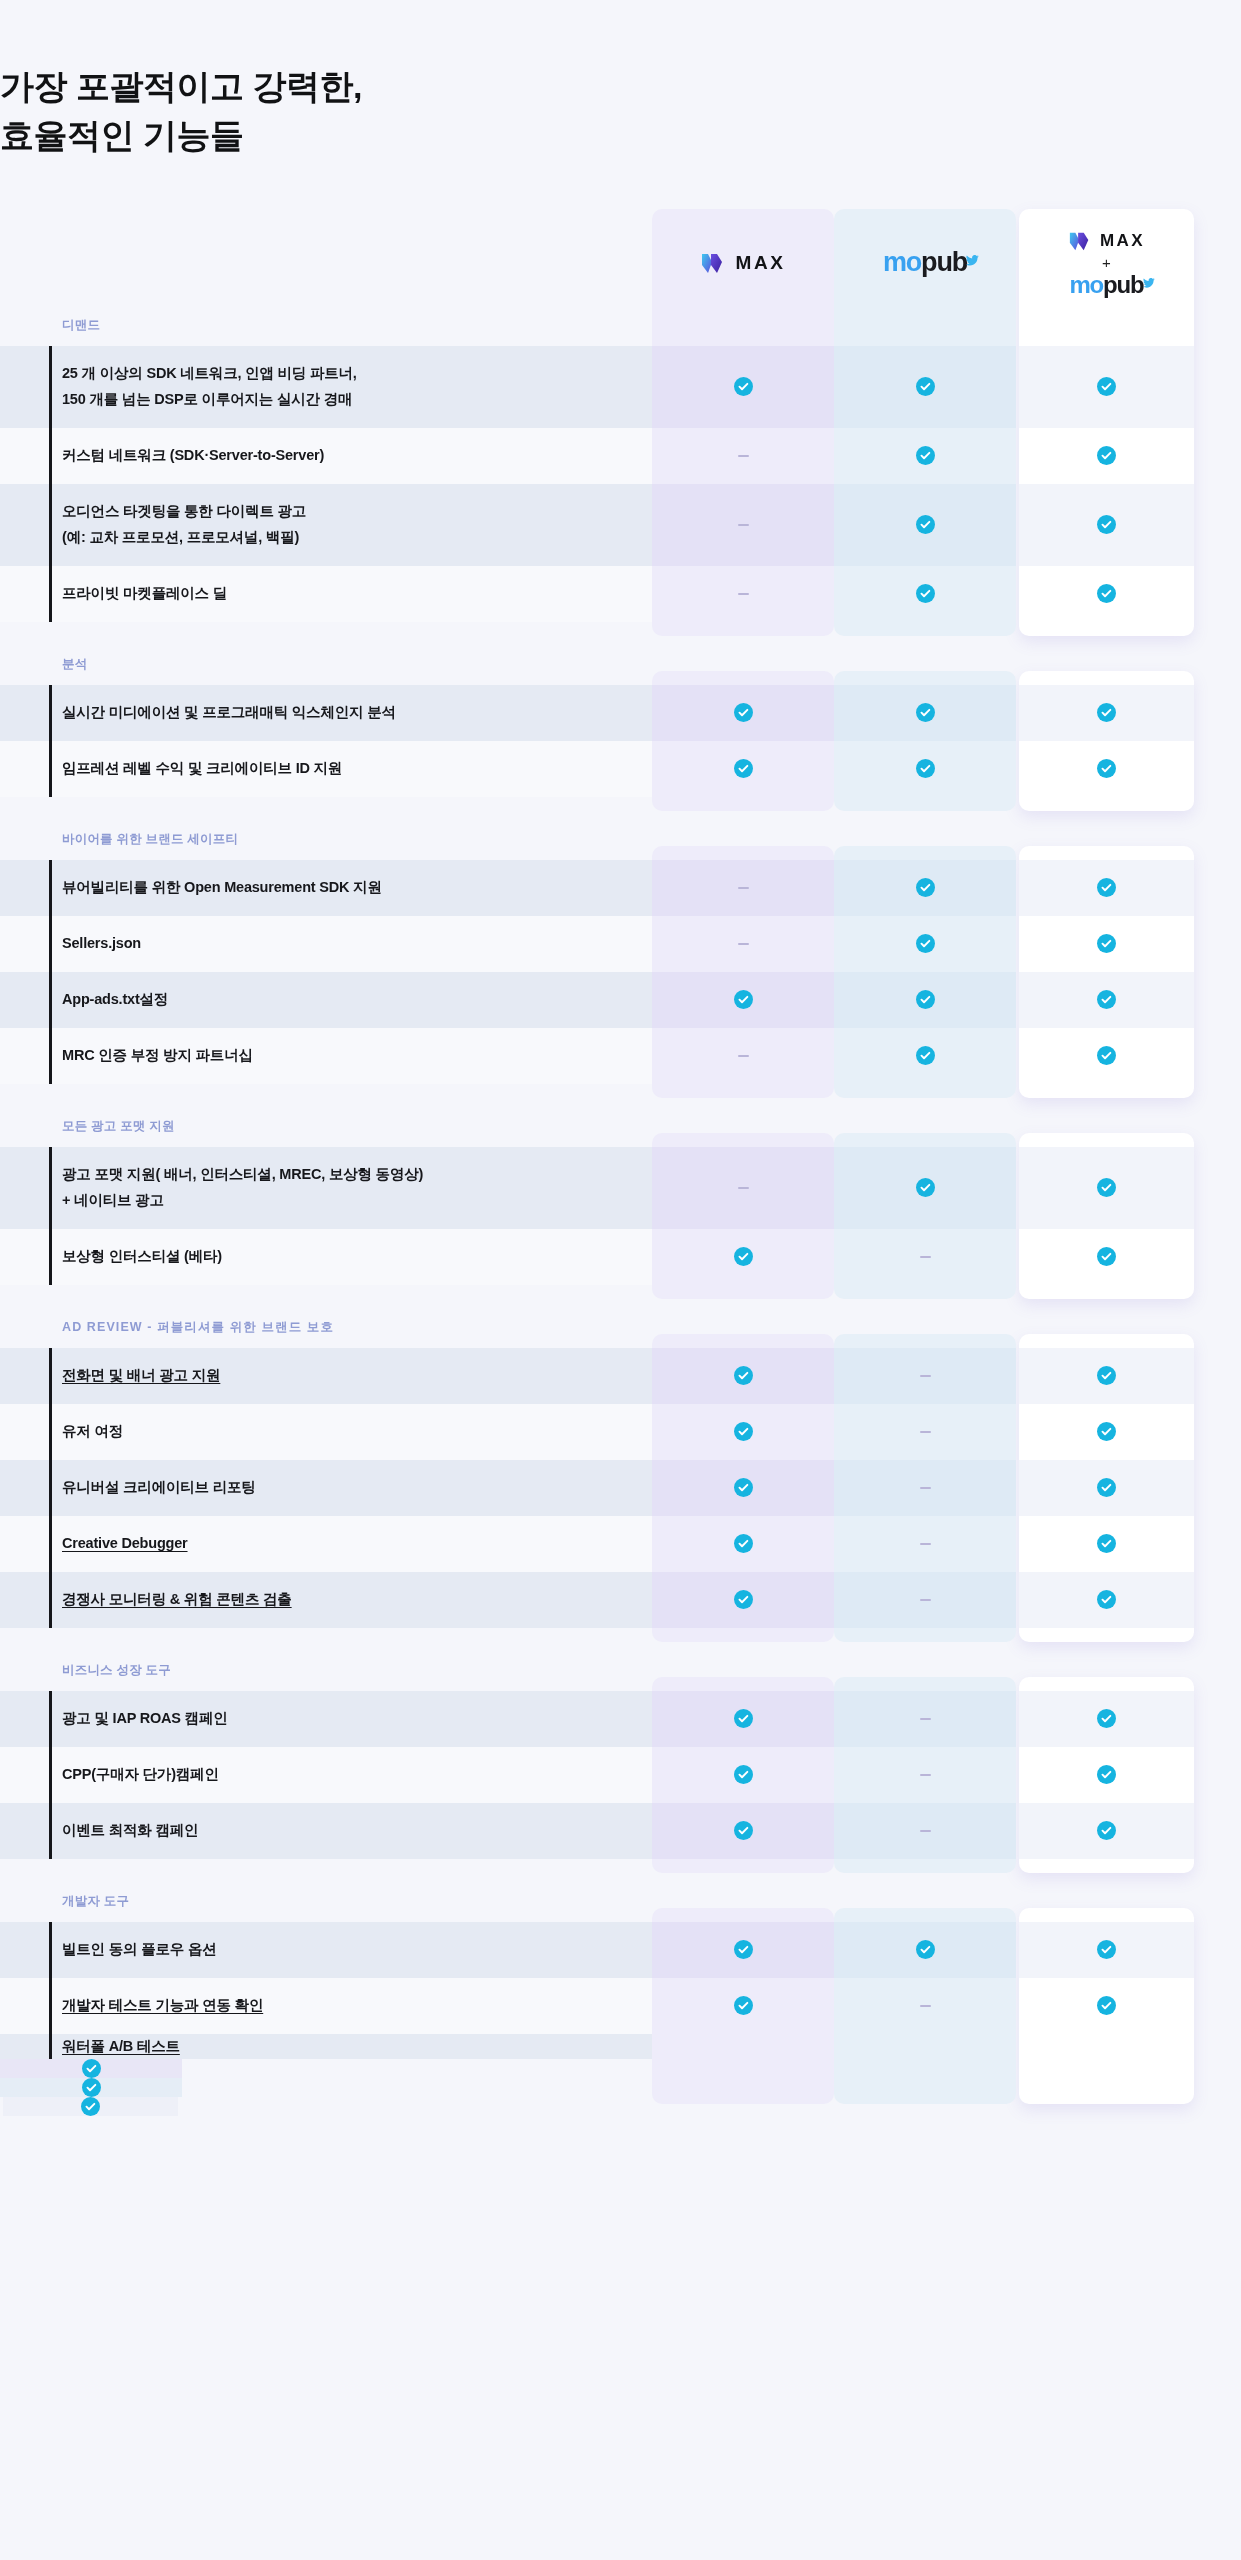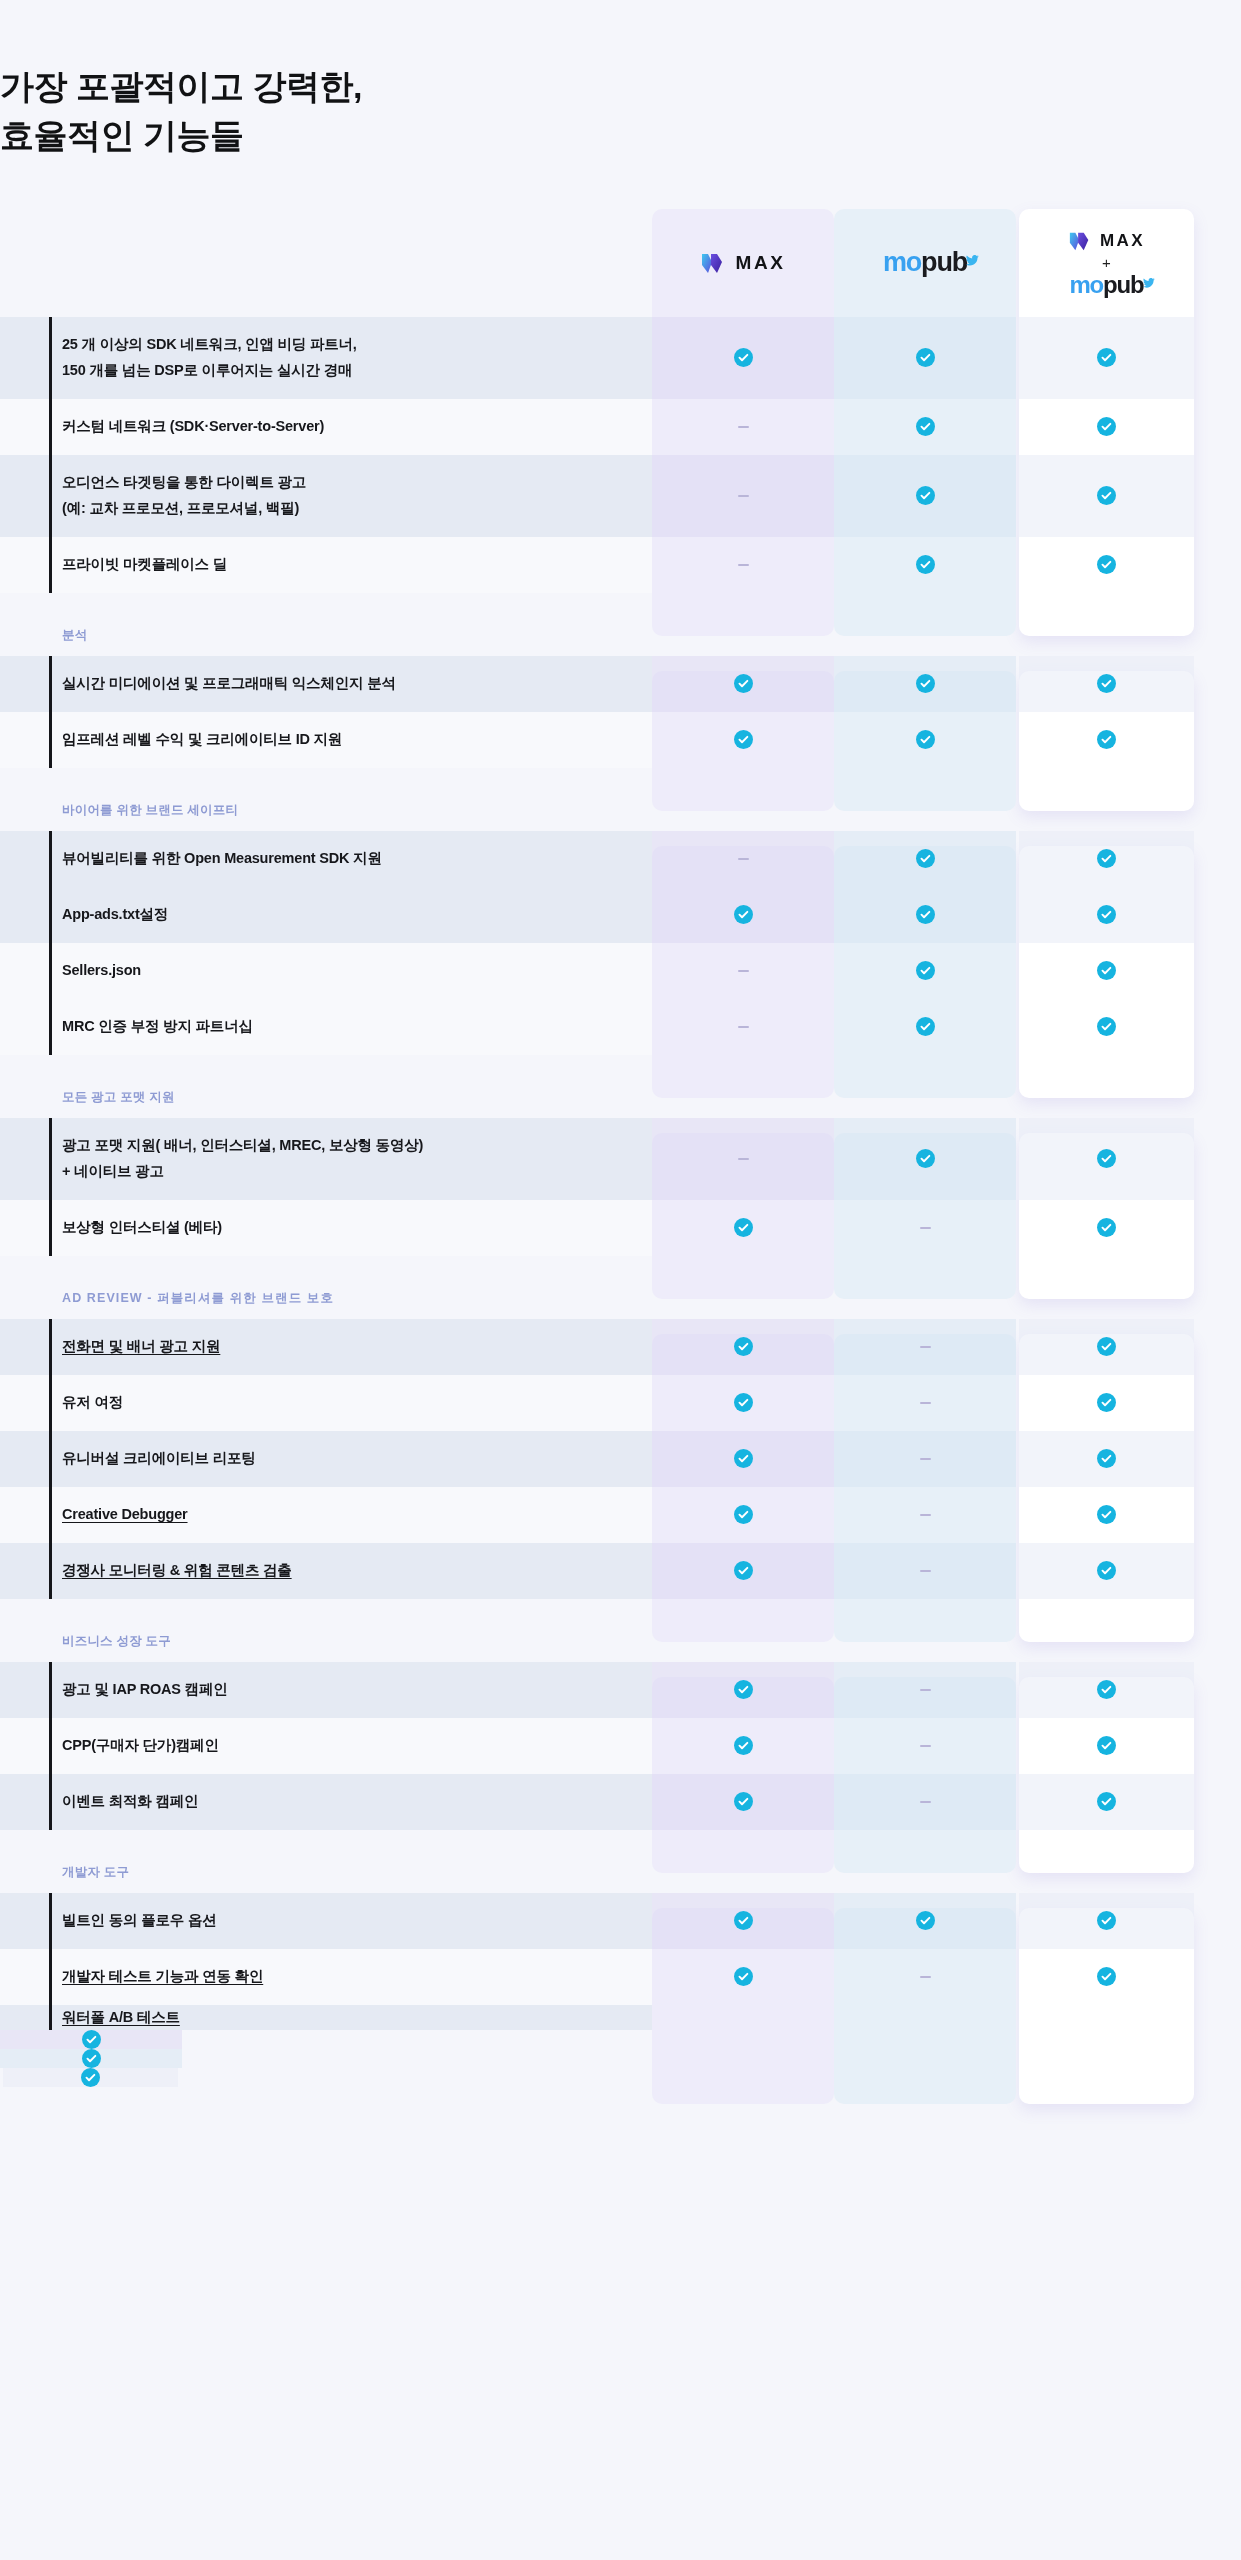--- a/index.html
+++ b/index.html
@@ -255,20 +255,21 @@
               </svg>
             </span>
           </span>
         </div>
       </div>
     </div>
   </div>
 
   <div id="sections-host">
       <div class="section">
+        <div class="section-title">디맨드</div>
         <div class="rows">
           <div class="row odd" style="min-height: 82px;">
             <div class="feature">
               <div>
                 <div class="txt">25 개 이상의 SDK 네트워크, 인앱 비딩 파트너,</div>
                 <div class="txt">150 개를 넘는 DSP로 이루어지는 실시간 경매</div>
               </div>
             </div>
             <div class="cell c1">
               <span class="check">
@@ -450,56 +451,56 @@
               </span>
             </div>
             <div class="cell c3">
               <span class="check">
                 <svg width="11" height="11" viewBox="0 0 12 12">
                   <path d="M1.6 6.2 L4.4 9 L10.2 3.1" stroke="#fff" stroke-width="2.1" fill="none" stroke-linecap="round" stroke-linejoin="round"></path>
                 </svg>
               </span>
             </div>
           </div>
+          <div class="row even" style="min-height: 56px;">
+            <div class="feature">
+              <div>
+                <div class="txt">Sellers.json</div>
+              </div>
+            </div>
+            <div class="cell c1">
+              <span class="dash"></span>
+            </div>
+            <div class="cell c2">
+              <span class="check">
+                <svg width="11" height="11" viewBox="0 0 12 12">
+                  <path d="M1.6 6.2 L4.4 9 L10.2 3.1" stroke="#fff" stroke-width="2.1" fill="none" stroke-linecap="round" stroke-linejoin="round"></path>
+                </svg>
+              </span>
+            </div>
+            <div class="cell c3">
+              <span class="check">
+                <svg width="11" height="11" viewBox="0 0 12 12">
+                  <path d="M1.6 6.2 L4.4 9 L10.2 3.1" stroke="#fff" stroke-width="2.1" fill="none" stroke-linecap="round" stroke-linejoin="round"></path>
+                </svg>
+              </span>
+            </div>
+          </div>
           <div class="row odd" style="min-height: 56px;">
             <div class="feature">
               <div>
                 <div class="txt">App-ads.txt설정</div>
               </div>
             </div>
             <div class="cell c1">
               <span class="check">
                 <svg width="11" height="11" viewBox="0 0 12 12">
                   <path d="M1.6 6.2 L4.4 9 L10.2 3.1" stroke="#fff" stroke-width="2.1" fill="none" stroke-linecap="round" stroke-linejoin="round"></path>
                 </svg>
               </span>
-            </div>
-            <div class="cell c2">
-              <span class="check">
-                <svg width="11" height="11" viewBox="0 0 12 12">
-                  <path d="M1.6 6.2 L4.4 9 L10.2 3.1" stroke="#fff" stroke-width="2.1" fill="none" stroke-linecap="round" stroke-linejoin="round"></path>
-                </svg>
-              </span>
-            </div>
-            <div class="cell c3">
-              <span class="check">
-                <svg width="11" height="11" viewBox="0 0 12 12">
-                  <path d="M1.6 6.2 L4.4 9 L10.2 3.1" stroke="#fff" stroke-width="2.1" fill="none" stroke-linecap="round" stroke-linejoin="round"></path>
-                </svg>
-              </span>
-            </div>
-          </div>
-          <div class="row even" style="min-height: 56px;">
-            <div class="feature">
-              <div>
-                <div class="txt">Sellers.json</div>
-              </div>
-            </div>
-            <div class="cell c1">
-              <span class="dash"></span>
             </div>
             <div class="cell c2">
               <span class="check">
                 <svg width="11" height="11" viewBox="0 0 12 12">
                   <path d="M1.6 6.2 L4.4 9 L10.2 3.1" stroke="#fff" stroke-width="2.1" fill="none" stroke-linecap="round" stroke-linejoin="round"></path>
                 </svg>
               </span>
             </div>
             <div class="cell c3">
               <span class="check">

